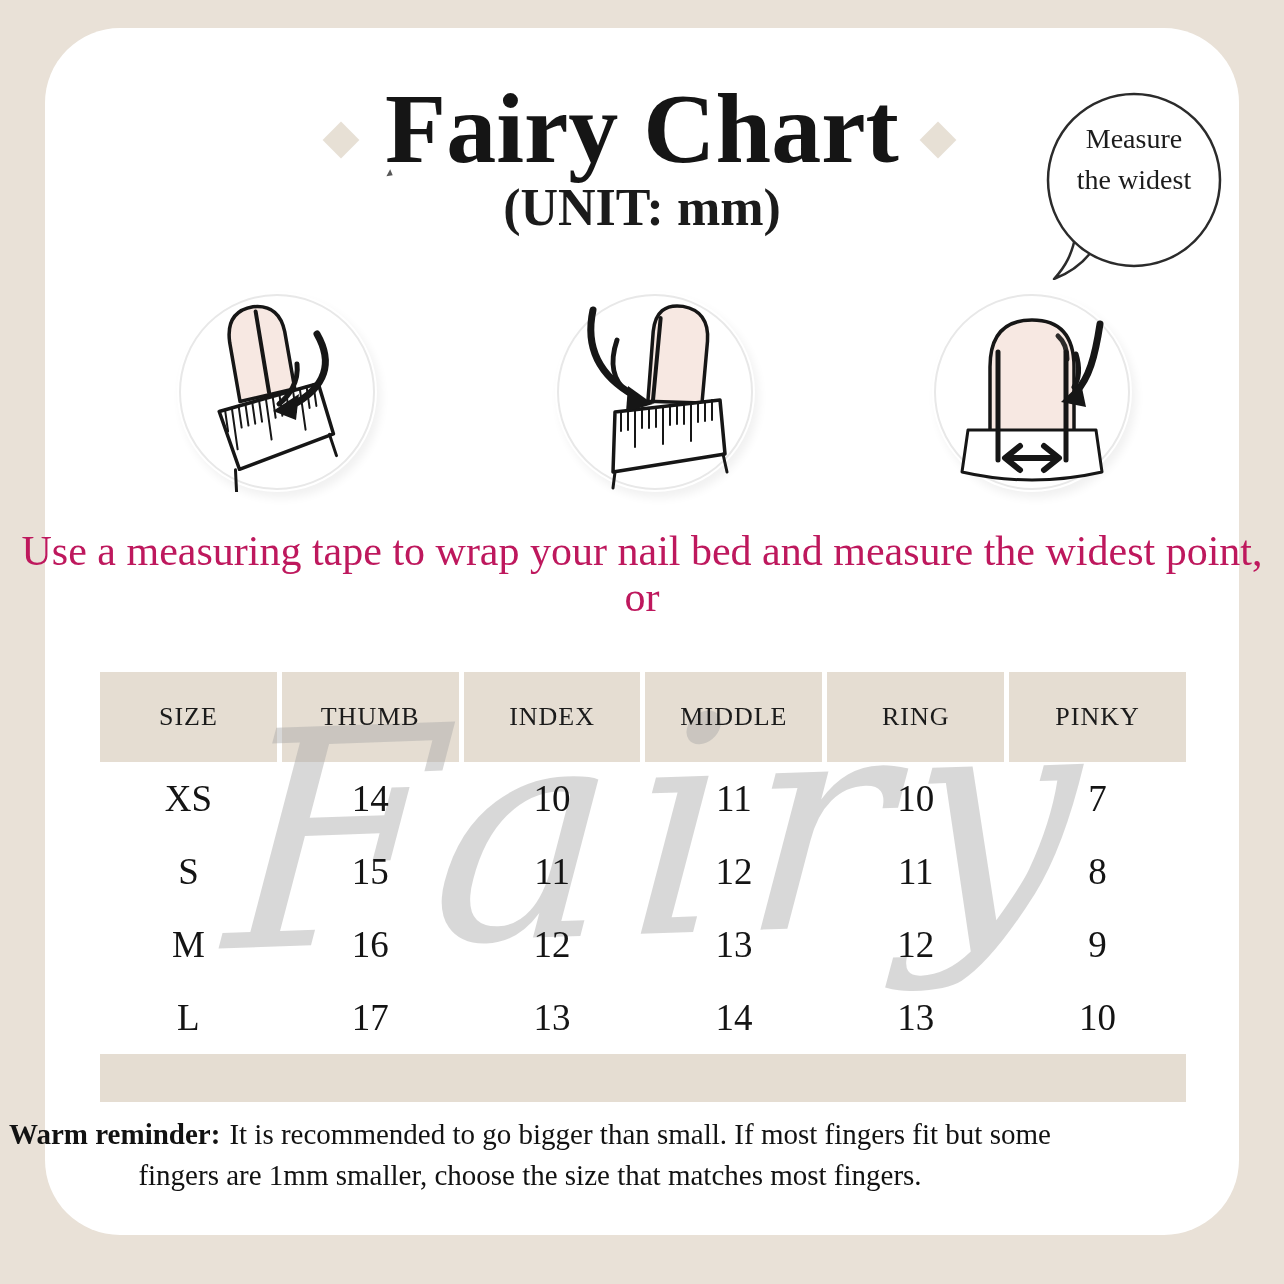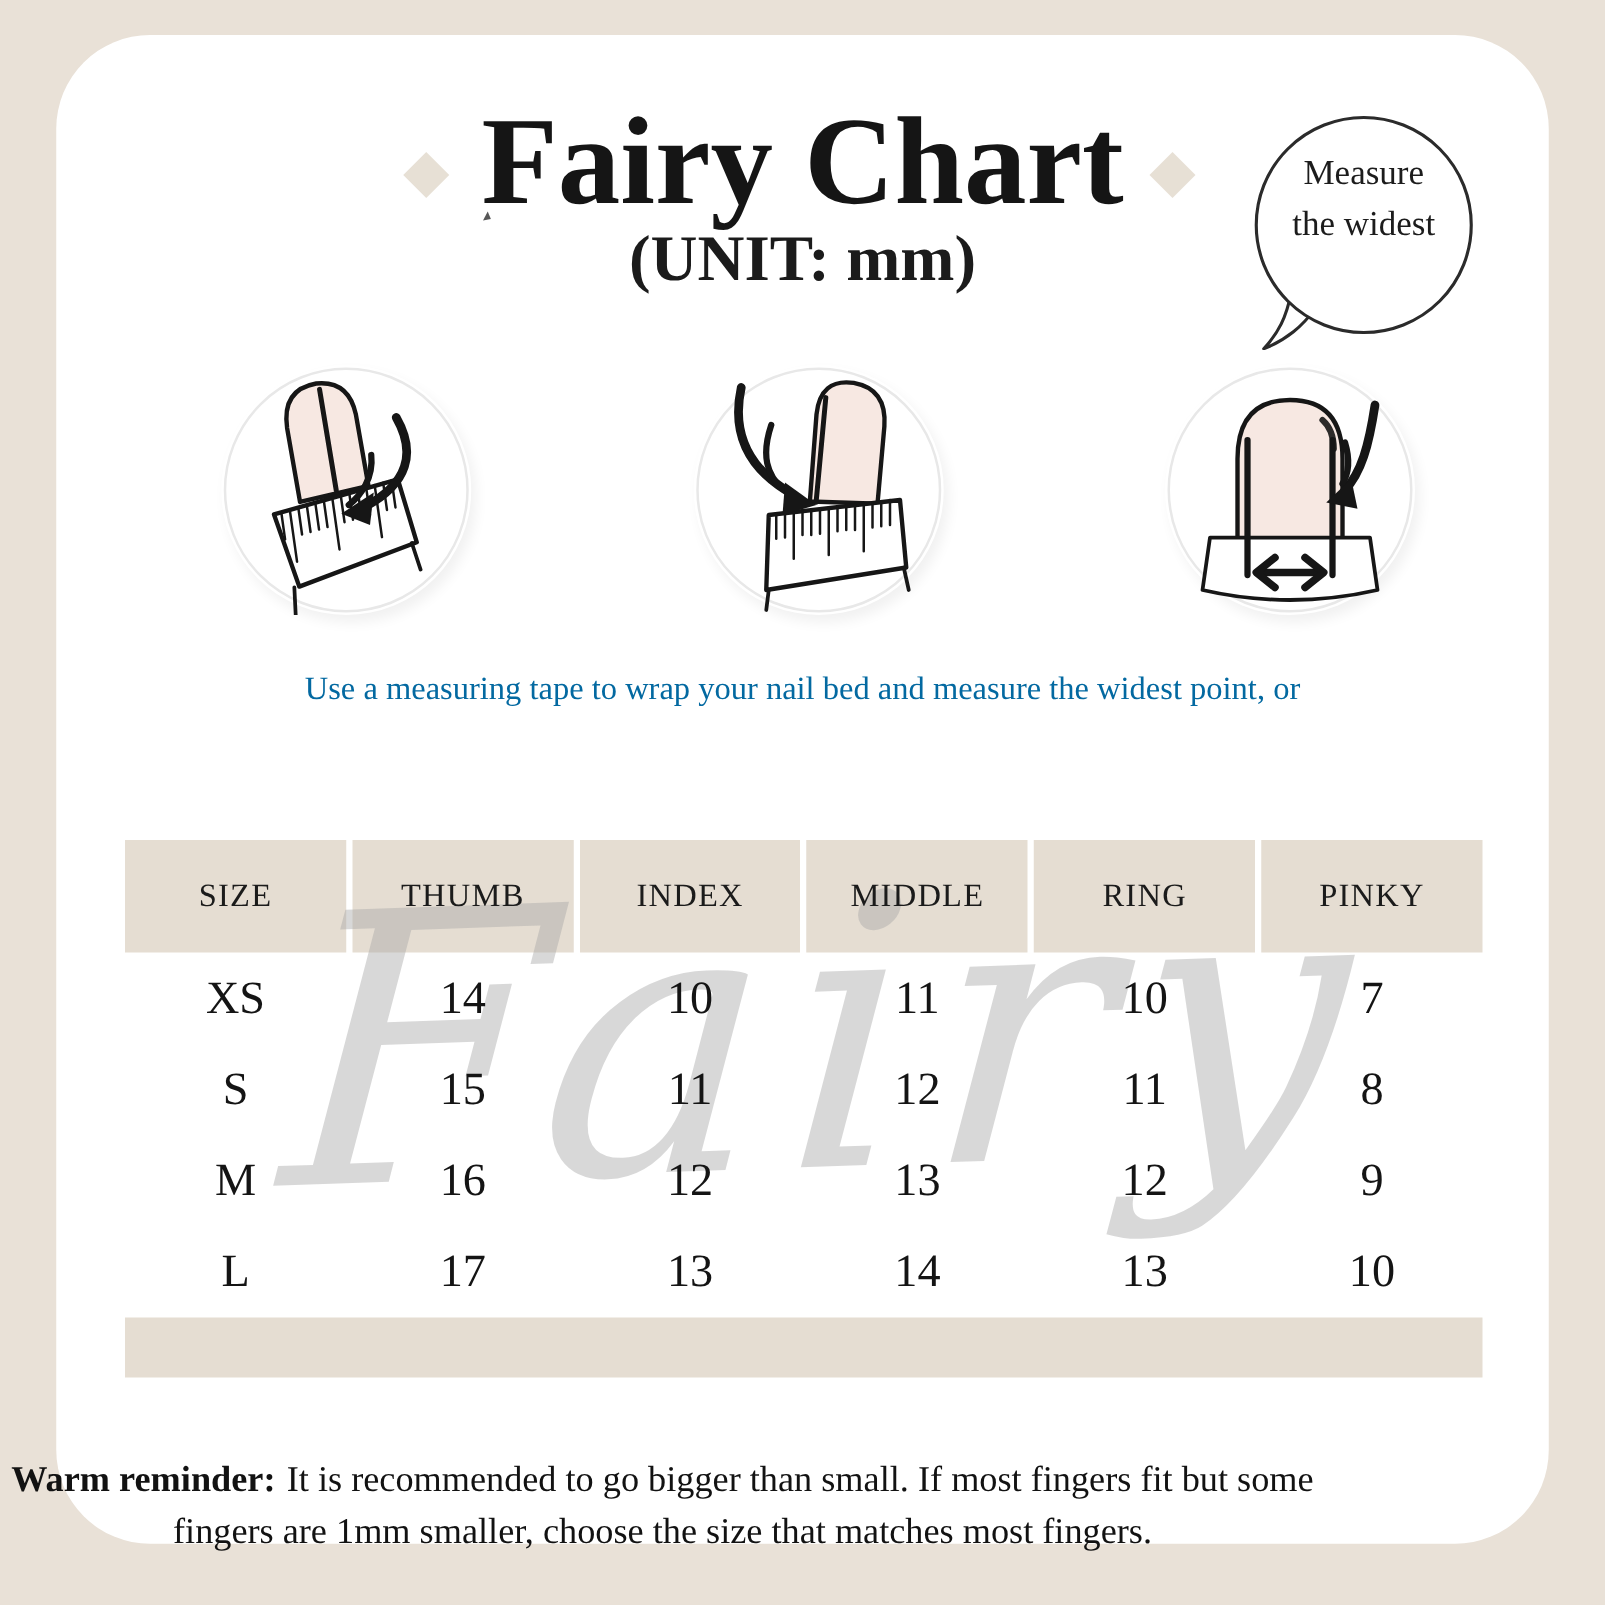--- a/index.html
+++ b/index.html
@@ -15,52 +15,52 @@
     border-left:5px solid #3a3a3a;border-top:4px solid transparent;border-bottom:4px solid transparent;
     transform:rotate(28deg);opacity:.85;}
 
   
   .title{position:absolute;left:0;top:75px;width:1284px;text-align:center;
     font-size:100px;font-weight:700;line-height:108px;letter-spacing:0px;color:#151515;}
   .unit-note{position:absolute;left:0;top:178px;width:1284px;text-align:center;
     font-size:52px;font-weight:700;color:#1b1b1b;}
 
   
-  .bubble{position:absolute;left:993px;top:88px;width:192px;height:192px;}
+  .bubble{position:absolute;left:1036px;top:88px;width:192px;height:192px;}
   .bubble svg{position:absolute;left:0;top:0;}
   .bubble-text{position:absolute;left:10px;top:30px;width:176px;text-align:center;
     font-size:28px;line-height:41px;color:#1c1c1c;}
 
   
   .illo{position:absolute;top:292px;width:200px;height:200px;border-radius:50%;
     background:#fff;box-shadow:4px 6px 10px rgba(0,0,0,0.06);}
   .illo svg{display:block;}
   .illo.i1{left:177px;}
   .illo.i2{left:555px;}
   .illo.i3{left:932px;}
 
   
   .instructions{position:absolute;left:0;top:528px;width:1284px;text-align:center;
-    font-size:26px;line-height:46px;color:#0369a1;}
+    font-size:42px;line-height:46px;color:#be185d;}
 
   
   .table-wrap{position:absolute;left:100px;top:672px;width:1086px;}
   .thead{display:grid;grid-template-columns:repeat(6,1fr);gap:5px;height:90px;}
   .th{background:#e5ddd2;display:flex;align-items:center;justify-content:center;
     font-size:26px;letter-spacing:1px;color:#1b1b1b;}
   .trow{display:grid;grid-template-columns:repeat(6,1fr);gap:5px;height:73px;}
   .td{display:flex;align-items:center;justify-content:center;font-size:37px;color:#141414;}
   .th span,.td span{position:relative;z-index:2;}
   .tfoot{height:48px;background:#e5ddd2;}
   .watermark{position:absolute;left:130px;top:8px;z-index:1;pointer-events:none;
     font-family:"DejaVu Serif", serif;font-style:italic;font-size:300px;line-height:300px;
     letter-spacing:18px;color:rgba(168,168,168,0.45);transform:rotate(-2deg) skewX(-6deg);}
 
   
-  .reminder{position:absolute;left:0;top:1164px;width:1060px;text-align:center;
+  .reminder{position:absolute;left:0;top:1114px;width:1060px;text-align:center;
     font-size:29px;line-height:41px;color:#121212;}
   .rem-label{font-weight:700;margin-right:9px;}
 
   .ink{stroke:#161616;fill:none;stroke-linecap:round;stroke-linejoin:round;}
 </style>
 </head>
 <body>
 
 <div class="canvas">
   <div class="card"></div>

